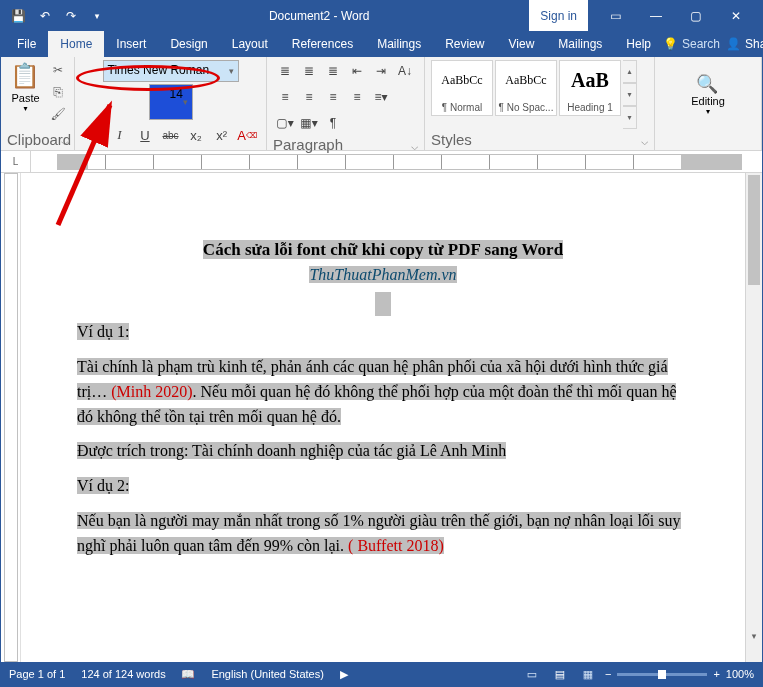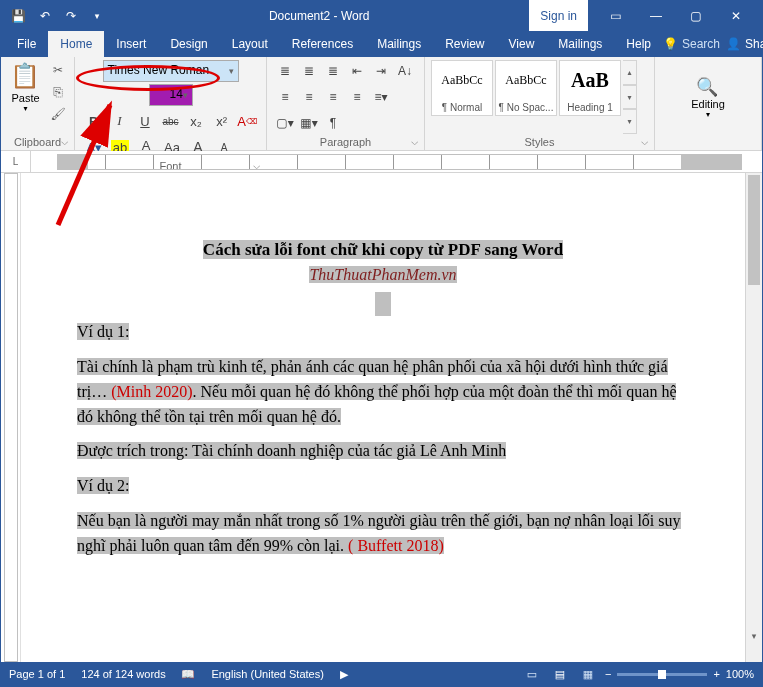--- a/index.html
+++ b/index.html
@@ -21,36 +21,36 @@
   .tab.file { background: #2b579a; }
   .tab.active { background: #f3f3f3; color: #2b579a; }
   .tab-right { margin-left: auto; display: flex; align-items: center; padding-right: 8px; gap: 6px; }
   .tell-me { display: flex; align-items: center; gap: 4px; color: #cfe0f4; }
   .share { display: flex; align-items: center; gap: 4px; color: #fff; }
   
   
   .ribbon { height: 94px; background: #f3f3f3; border-bottom: 1px solid #d4d4d4; display: flex; }
   .group { border-right: 1px solid #d4d4d4; padding: 3px 6px 0 6px; display: flex; flex-direction: column; }
   .group-body { flex: 1; }
-  .group-label { text-align: center; font-size: 11px; color: #666; padding: 2px 0; position: relative; }
+  .group-label { text-align: left; font-size: 15px; color: #666; padding: 2px 0; position: relative; }
   .group-label::after { content: "⌵"; position: absolute; right: 0; bottom: 2px; font-size: 9px; color: #888; }
   
   .clip-body { display: flex; gap: 4px; }
   .paste-big { display: flex; flex-direction: column; align-items: center; width: 38px; cursor: pointer; }
   .paste-big .icon { font-size: 24px; height: 32px; display: flex; align-items: center; }
   .paste-big .lbl { font-size: 11px; }
   .mini-col { display: flex; flex-direction: column; gap: 2px; }
   .mini-btn { width: 20px; height: 20px; display: flex; align-items: center; justify-content: center; cursor: pointer; color: #555; }
   
   .font-body { display: flex; flex-direction: column; gap: 4px; }
   .font-row1 { display: flex; gap: 2px; align-items: center; position: relative; flex-direction: column; }
   .font-combo { width: 136px; height: 22px; border: 1px solid #ababab; background: #fff; font-size: 12px; padding: 2px 18px 2px 4px; position: relative; }
   .font-combo.highlight { background: #cce4f7; }
   .font-combo::after { content: "▾"; position: absolute; right: 4px; top: 50%; transform: translateY(-50%); font-size: 9px; color: #666; }
-  .size-combo { width: 44px; height: 22px; border: 1px solid #ababab; background: #a21caf; font-size: 12px; padding: 2px 20px; position: relative; }
+  .size-combo { width: 44px; height: 36px; border: 1px solid #ababab; background: #1d4ed8; font-size: 12px; padding: 2px 20px; position: relative; }
   .size-combo::after { content: "▾"; position: absolute; right: 4px; top: 50%; transform: translateY(-50%); font-size: 9px; color: #666; }
   .rib-btn { min-width: 20px; height: 22px; display: flex; align-items: center; justify-content: center; cursor: pointer; padding: 0 2px; color: #444; }
   .font-row2, .font-row3 { display: flex; gap: 0; align-items: center; }
   .font-row2 .rib-btn, .font-row3 .rib-btn { width: 26px; font-size: 13px; }
   .b { font-weight: bold; }
   .i { font-style: italic; font-family: "Times New Roman", serif; }
   .u { text-decoration: underline; }
   .s { text-decoration: line-through; }
   
   .para-body { display: flex; flex-direction: column; gap: 4px; }
@@ -75,21 +75,21 @@
   
   
   .docwrap { flex: 1; background: #fff; display: flex; overflow: hidden; }
   .ruler-v { width: 20px; background: #fff; border-right: 1px solid #e0e0e0; position:relative; }
   .ruler-v-inner { position:absolute; left:3px; top:0; bottom:0; width:14px; border:1px solid #c0c0c0; background:#fff; }
   .docscroll { flex: 1; overflow: auto; background: #fff; position: relative; }
   .page { margin: 8px 20px; padding: 56px 36px 40px 36px; font-family: "Times New Roman", serif; font-size: 16px; line-height: 1.55; color: #000; }
   .sel { background: #bfbfbf; }
   .hl { color: #c00; }
   .title-line { text-align: center; font-size: 17px; font-weight: bold; }
-  .sub-line { text-align: center; color: #7f1d1d; font-style: italic; }
+  .sub-line { text-align: center; color: #0c4a6e; font-style: italic; }
   .gap { height: 22px; position: relative; }
   .gap::after { content:""; position:absolute; left:50%; top:4px; width:16px; height:24px; transform:translateX(-50%); background:#bfbfbf; }
   .para { margin: 10px 0; }
   .scrollbar-v { width: 17px; background: #f0f0f0; border-left: 1px solid #d4d4d4; position: relative; }
   .scrollbar-v .thumb { position:absolute; left:2px; right:2px; top:2px; height:110px; background:#c2c2c2; }
   .scrollbar-v .arrow { position:absolute; left:0; right:0; height:16px; display:flex; align-items:center; justify-content:center; font-size:9px; color:#666; cursor:pointer; }
   .scrollbar-v .arrow.down { bottom:18px; }
   
   
   .statusbar { height: 24px; background: #2b579a; color: #fff; display: flex; align-items: center; padding: 0 8px; font-size: 11px; gap: 16px; }

